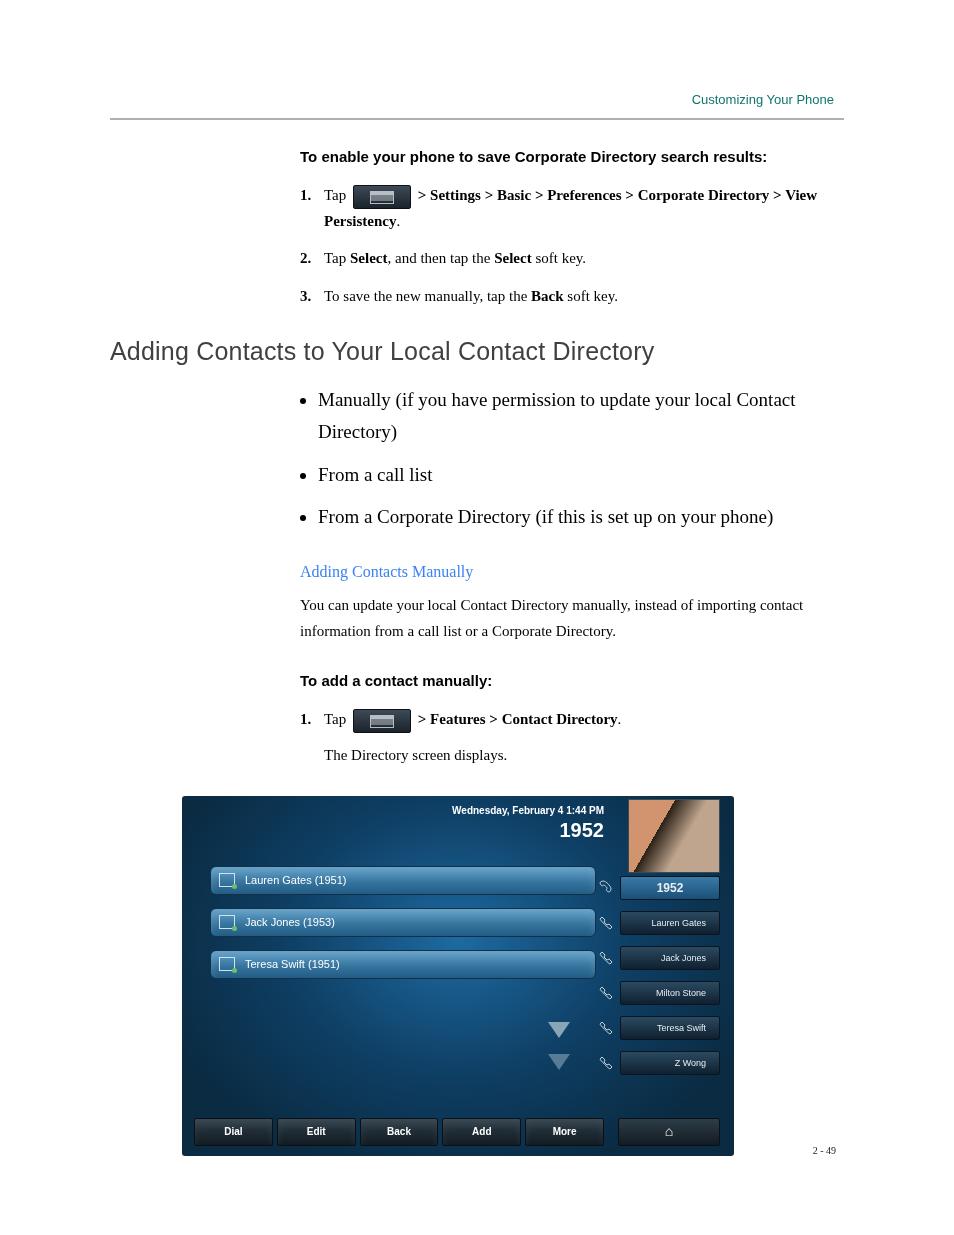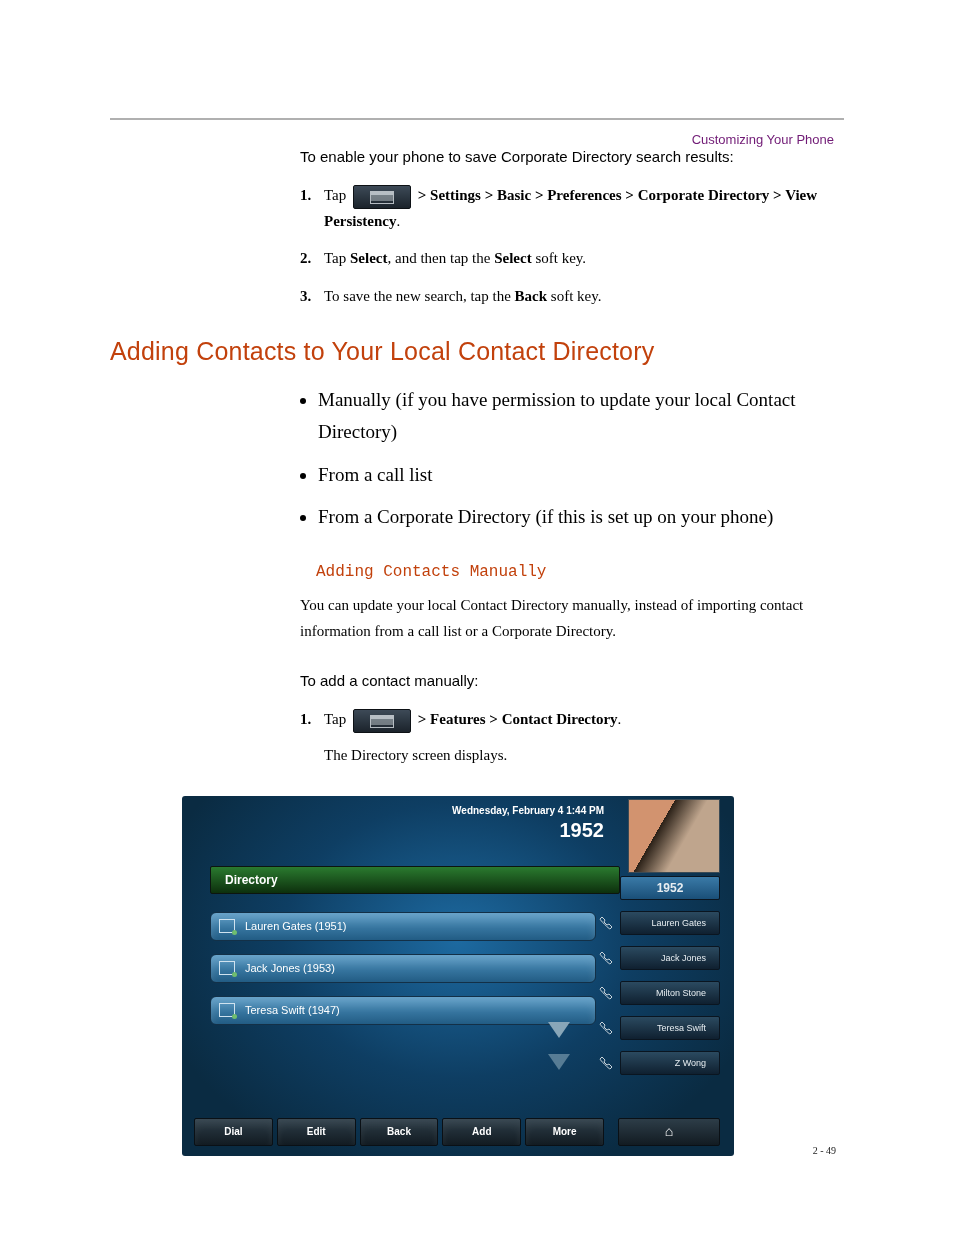--- a/index.html
+++ b/index.html
@@ -13,35 +13,34 @@
   .page {
     padding: 88px 110px 40px 110px;
     position: relative;
   }
   .header-right {
     position: absolute;
     top: 92px;
     right: 120px;
     font-family: "Futura", "Trebuchet MS", Arial, sans-serif;
     font-size: 13px;
-    color: #701a75;
-    margin-top: 40px;
+    color: #0f766e;
   }
   .header-rule {
     border: none;
     border-top: 2px solid #b0b0b0;
     margin: 30px 0 28px 0;
   }
   .content-indent {
     margin-left: 190px;
   }
   .instr-heading {
     font-family: "Futura", "Trebuchet MS", Arial, sans-serif;
     font-size: 15px;
-    font-weight: 400;
+    font-weight: 700;
     margin: 0 0 18px 0;
   }
   ol.steps {
     list-style: none;
     padding: 0;
     margin: 0 0 28px 0;
     counter-reset: step;
   }
   ol.steps li {
     counter-increment: step;
@@ -73,32 +72,32 @@
     content: "";
     position: absolute;
     top: 5px; left: 16px;
     width: 22px; height: 11px;
     border: 1px solid #cfd5da;
     box-shadow: inset 0 3px 0 #cfd5da, inset 0 6px 0 transparent, inset 0 9px 0 #cfd5da88;
     opacity: 0.85;
   }
   h1.section-title {
     font-family: "Futura", "Trebuchet MS", Arial, sans-serif;
-    color: #c2410c;
+    color: #404040;
     font-weight: 400;
     font-size: 25px;
     margin: 26px 0 18px 0;
     letter-spacing: 0.2px;
   }
   h2.sub-title {
-    font-family: Liberation Mono, monospace;
-    color: #c2410c;
+    font-family: Liberation Serif, serif;
+    color: #3b82f6;
     font-weight: 400;
     font-size: 16px;
-    margin: 30px 0 12px 16px;
+    margin: 30px 0 12px 0;
   }
   .body-text {
     font-size: 15px;
     line-height: 1.7;
     margin: 0 0 12px 0;
   }
   ul.bullets {
     margin: 8px 0 20px 0;
     padding-left: 18px;
   }
@@ -276,21 +275,21 @@
     <ol class="steps">
       <li>
         <span>Tap </span>
         <span class="menu-icon"></span>
         <span class="bold"> &gt; Settings &gt; Basic &gt; Preferences &gt; Corporate Directory &gt; View Persistency</span><span>.</span>
       </li>
       <li>
         <span>Tap </span><span class="bold">Select</span><span>, and then tap the </span><span class="bold">Select</span><span> soft key.</span>
       </li>
       <li>
-        <span>To save the new search, tap the </span><span class="bold">Back</span><span> soft key.</span>
+        <span>To save the new manually, tap the </span><span class="bold">Back</span><span> soft key.</span>
       </li>
     </ol>
   </div>
 
   <h1 class="section-title">Adding Contacts to Your Local Contact Directory</h1>
 
   <div class="content-indent">
     <ul class="bullets">
       <li>Manually (if you have permission to update your local Contact Directory)</li>
       <li>From a call list</li>
@@ -337,24 +336,23 @@
             </svg></span><span>Milton Stone</span></div>
       <div class="chip"><span class="chip-handset"><svg viewBox="0 0 16 16" width="16" height="16">
               <path d="M3 3l3 3-1 2 3 3 2-1 3 3-2 2c-1 0-10-9-10-10z" fill="none" stroke="#c8d3da" stroke-width="1"></path>
             </svg></span><span>Teresa Swift</span></div>
       <div class="chip"><span class="chip-handset"><svg viewBox="0 0 16 16" width="16" height="16">
               <path d="M3 3l3 3-1 2 3 3 2-1 3 3-2 2c-1 0-10-9-10-10z" fill="none" stroke="#c8d3da" stroke-width="1"></path>
             </svg></span><span>Z Wong</span></div>
     </div>
 
     <div class="directory-panel">
-      <div class="dir-title">Directory</div>
       <div class="dir-row"><span class="dir-row-icon"></span><span>Lauren Gates (1951)</span></div>
       <div class="dir-row"><span class="dir-row-icon"></span><span>Jack Jones (1953)</span></div>
-      <div class="dir-row"><span class="dir-row-icon"></span><span>Teresa Swift (1947)</span></div>
+      <div class="dir-row"><span class="dir-row-icon"></span><span>Teresa Swift (1951)</span></div>
     </div>
 
     <div class="scroll-tri down1"></div>
     <div class="scroll-tri down2"></div>
 
     <div class="softkey-bar">
       <div class="softkey">Dial</div>
       <div class="softkey">Edit</div>
       <div class="softkey">Back</div>
       <div class="softkey">Add</div>

